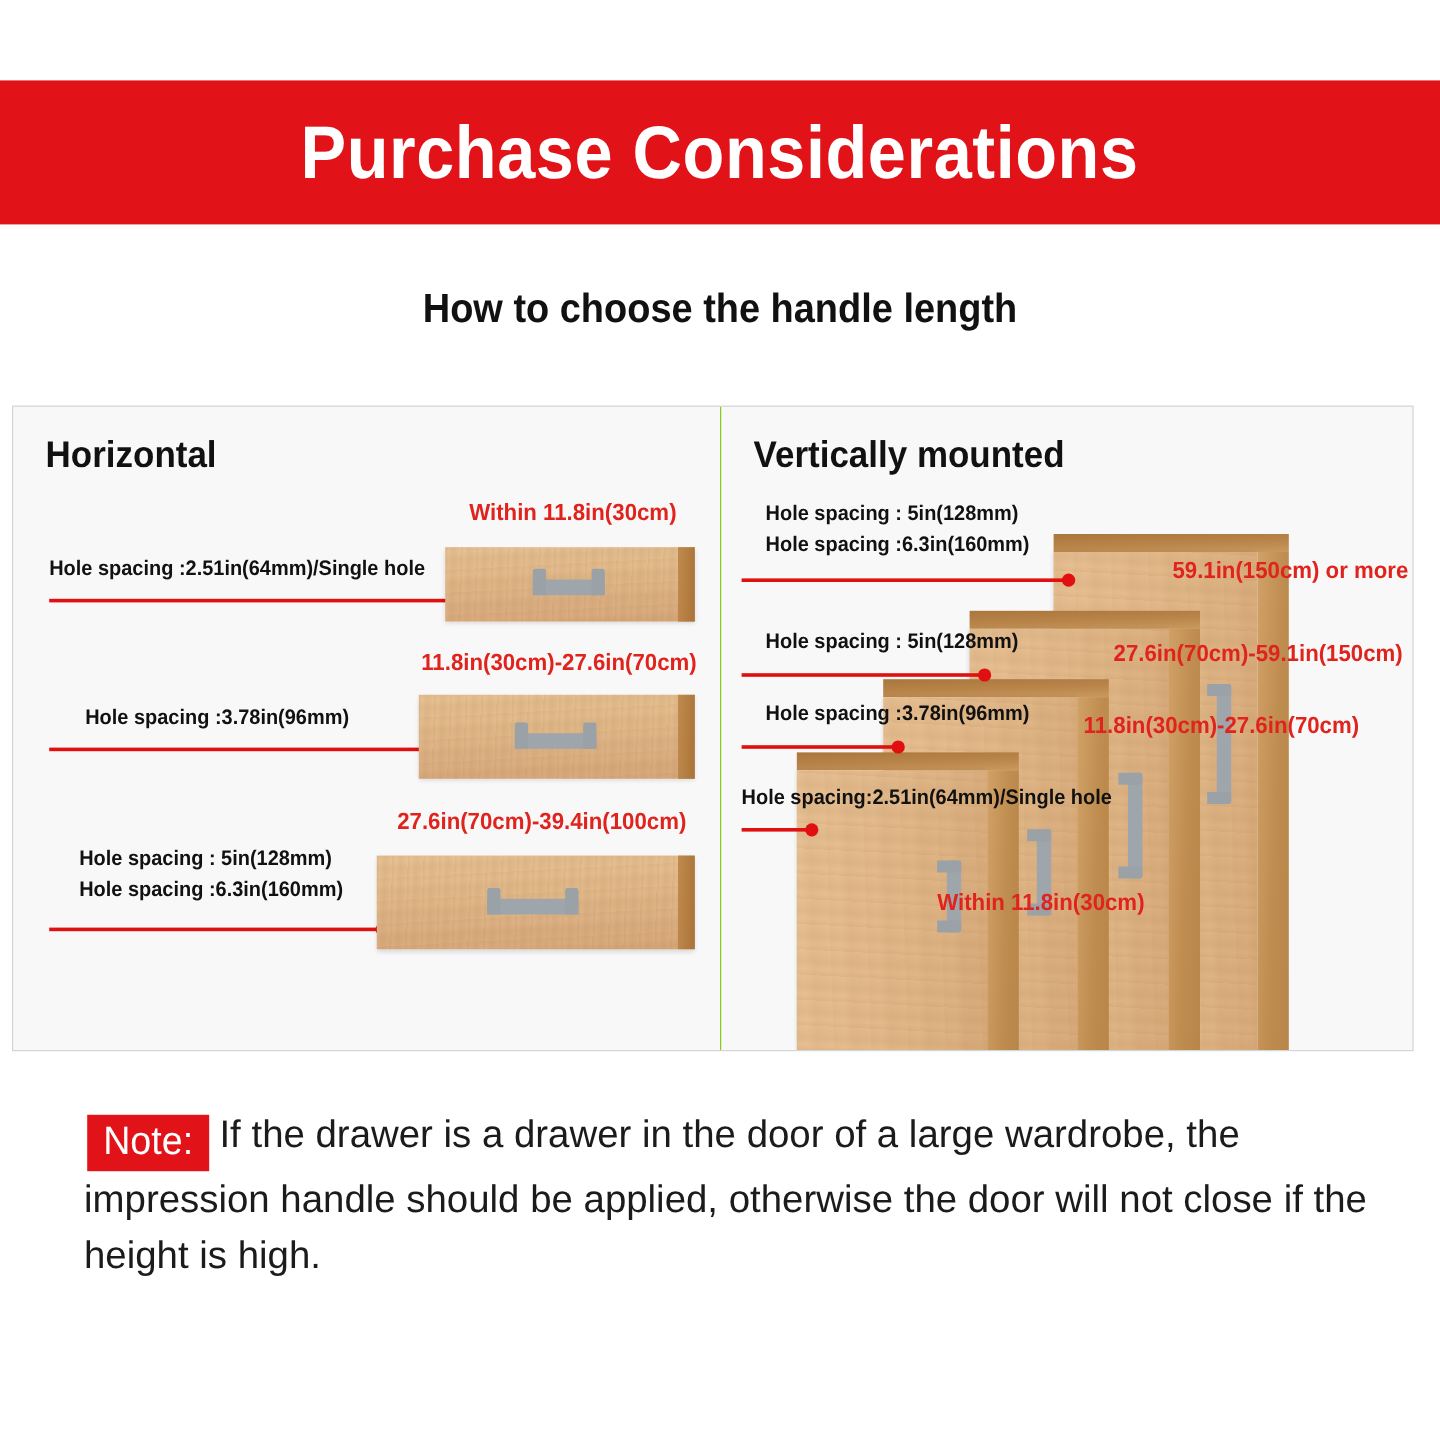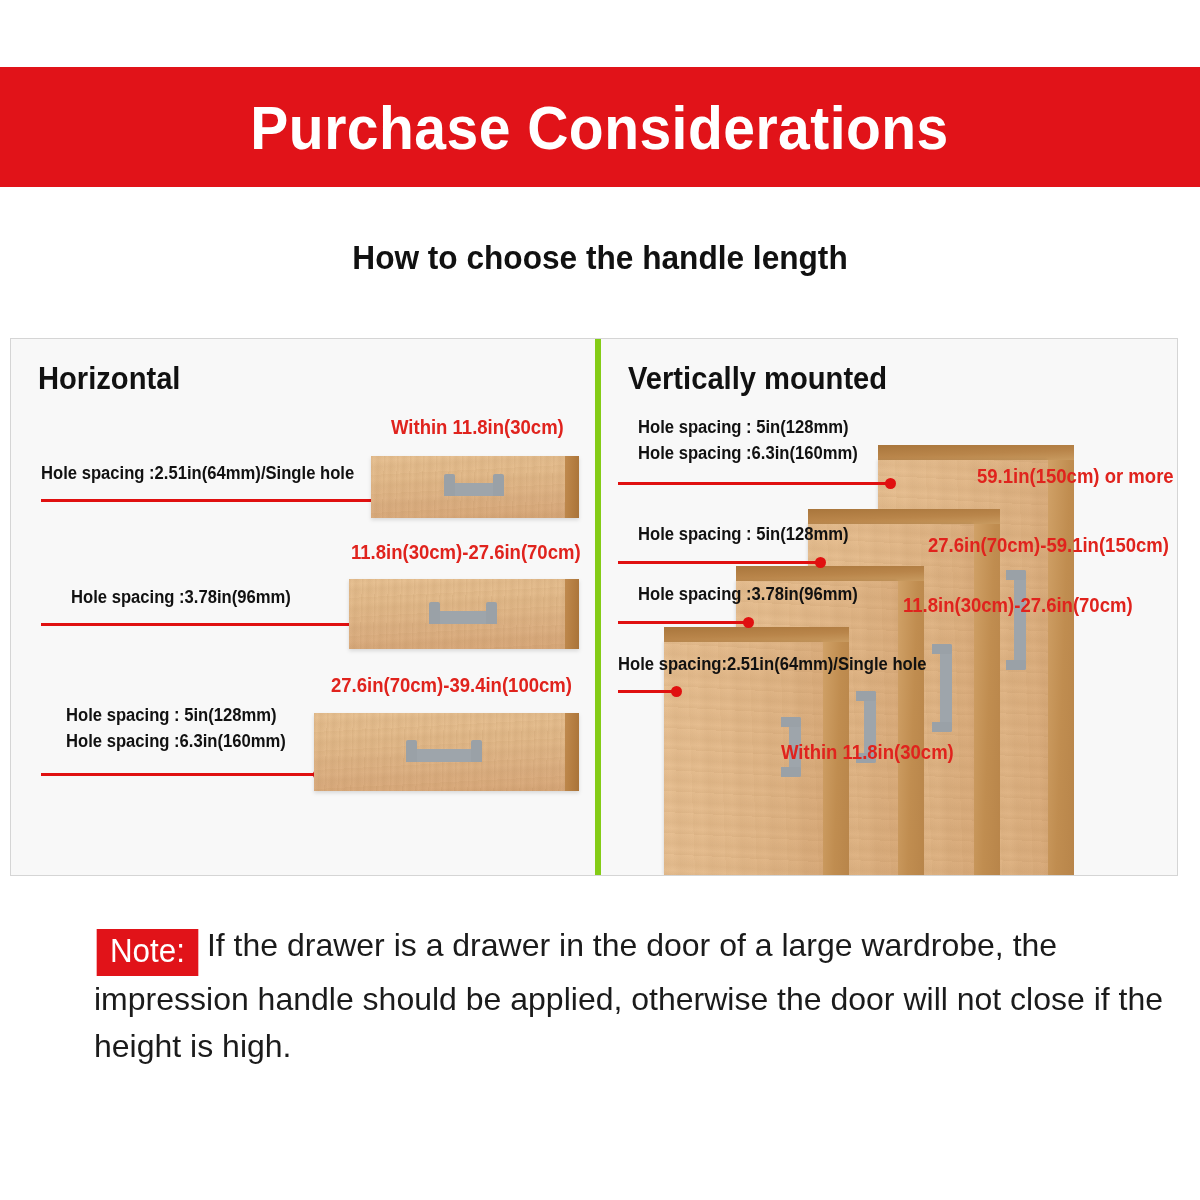--- a/index.html
+++ b/index.html
@@ -33,21 +33,21 @@
   }
   
   .panels{
     position:absolute;left:10px;top:338px;width:1168px;height:538px;
     border:1px solid #d5d5d5;
     background:#f8f8f8;
     box-sizing:border-box;
     display:flex;
   }
   .panel{position:relative;height:100%;box-sizing:border-box;overflow:hidden;}
-  .panel-left{width:590px;border-right:6px solid #84cc16;}
+  .panel-left{width:590px;border-right:1px solid #84cc16;}
   .panel-right{width:577px;}
   .panel-heading{
     position:absolute;
     font-size:31px;font-weight:bold;color:#111;
     transform:scaleX(0.94);transform-origin:left center;
     white-space:nowrap;
   }
   
   .lbl{
     position:absolute;white-space:nowrap;
@@ -120,21 +120,21 @@
     position:absolute;width:12px;background:#9ea5ab;border-radius:2px;
   }
   .handle-v:before,.handle-v:after{
     content:"";position:absolute;right:0;width:20px;height:10px;
     background:#9aa1a7;border-radius:0 2px 2px 0;
   }
   .handle-v:before{top:0;}
   .handle-v:after{bottom:0;}
   
   .note-wrap{
-    position:absolute;left:70px;top:922px;width:1070px;margin-left:24px;
+    position:absolute;left:70px;top:922px;width:1070px;
   }
   .note-badge{
     display:inline-block;
     background:#e11319;color:#fff;
     font-size:33px;
     padding:3px 14px 6px 14px;
     transform:scaleX(0.95);
     vertical-align:-6px;
     margin-right:6px;
   }

